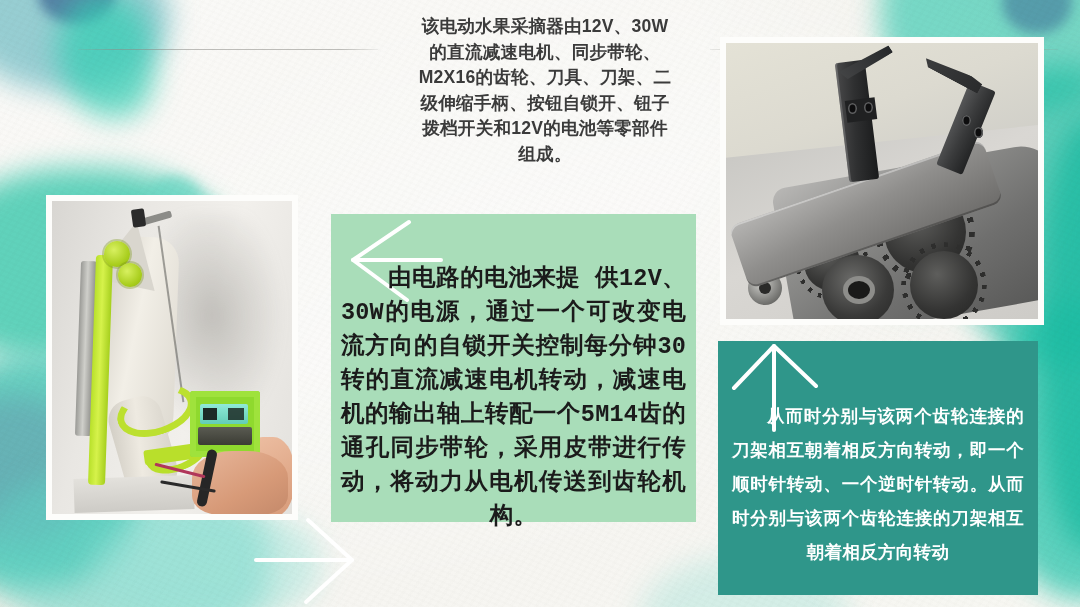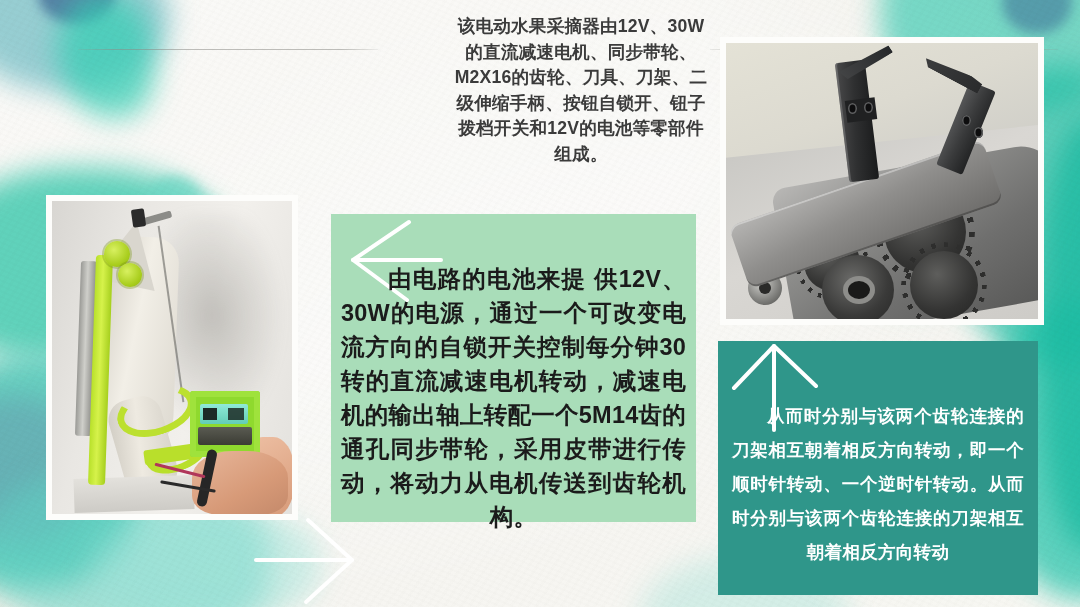--- a/index.html
+++ b/index.html
@@ -121,35 +121,35 @@
     clip-path:polygon(0 45%,78% 0,100% 18%,100% 100%,10% 100%);}
   .pr-knife2{position:absolute;left:112px;top:12px;width:56px;height:14px;
     background:linear-gradient(95deg,#434445,#26282a);transform:rotate(-34deg);
     clip-path:polygon(0 0,100% 42%,100% 100%,6% 78%);}
 
   
   .panel{position:absolute;}
   #panel-green{left:331px;top:214px;width:365px;height:308px;background:#a9ddb9;}
   #panel-green .ptext{
     position:absolute;left:10px;top:48px;width:345px;
-    font-family:Liberation Sans, sans-serif;
+    font-family:Liberation Mono, monospace;
     font-size:23.5px;line-height:34px;color:#1b1b1b;text-align:justify;text-align-last:center;
     text-indent:2em;font-weight:600;letter-spacing:.2px;
   }
   #panel-teal{left:718px;top:341px;width:320px;height:254px;background:#2f968a;}
   #panel-teal .ptext{
     position:absolute;left:14px;top:58px;width:292px;
     font-size:17.5px;line-height:34px;color:#ffffff;text-align:justify;text-align-last:center;
     text-indent:2em;font-weight:700;letter-spacing:.3px;
   }
 
   
   #top-paragraph{
     position:absolute;left:414px;top:14px;width:262px;
-    font-size:17.6px;line-height:25.6px;color:#3b3b3b;text-align:center;font-weight:700;letter-spacing:.2px;margin-left:36px;
+    font-size:17.6px;line-height:25.6px;color:#3b3b3b;text-align:center;font-weight:700;letter-spacing:.2px;
   }
 
   
   .arrow-svg{position:absolute;overflow:visible;}
 </style>
 </head>
 <body>
 
 <div id="slide">
 

